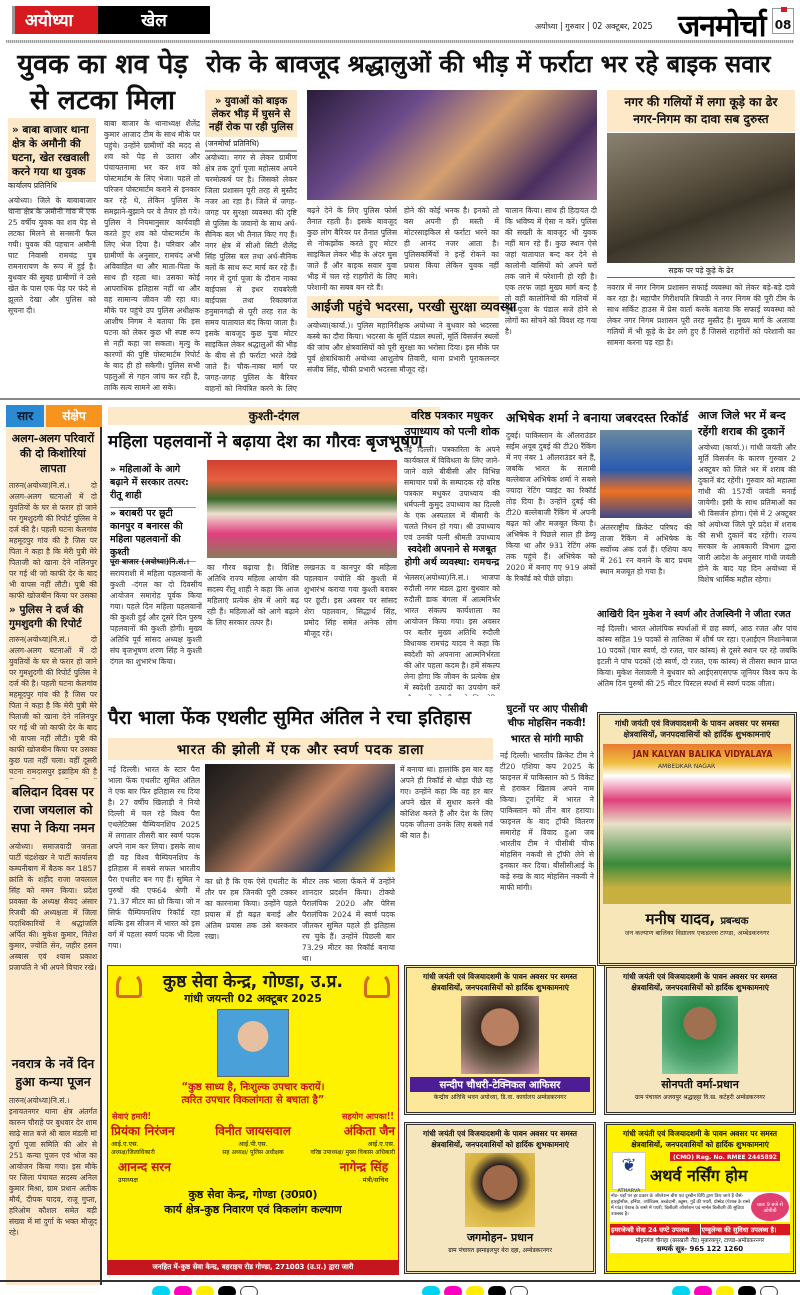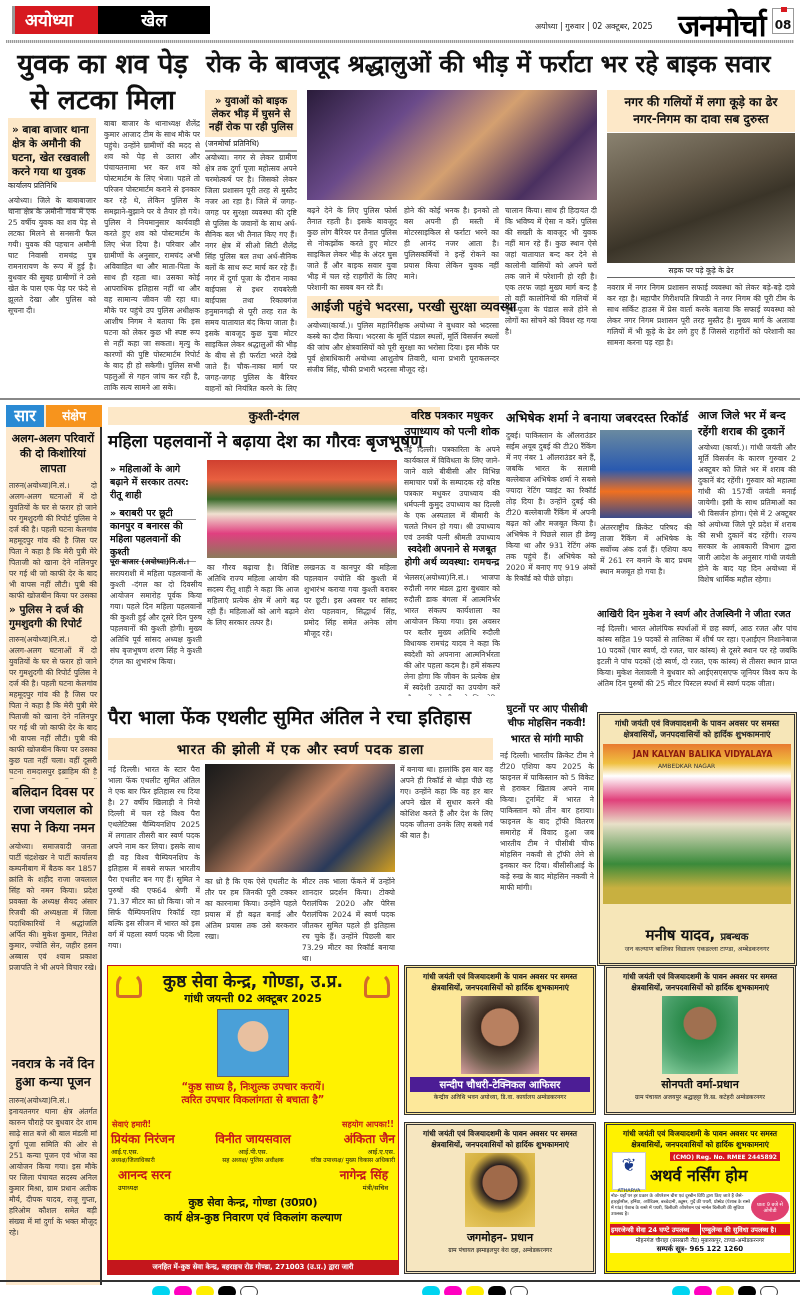--- a/index.html
+++ b/index.html
@@ -47,36 +47,36 @@
 
 <div class="abs hl head" style="left:607px;top:90px;width:188px;font-size:12px;line-height:17px;padding:4px;text-align:center">नगर की गलियों में लगा कूड़े का ढेर नगर-निगम का दावा सब दुरुस्त</div>
 <div class="abs" style="left:607px;top:133px;width:188px;height:130px;background:linear-gradient(160deg,#8a8270,#5a5040 40%,#3a3428 60%,#7a7262)"></div>
 <div class="abs" style="left:607px;top:263px;width:188px;font-size:7.5px;text-align:center;border-bottom:1px solid #666;padding:2px">सड़क पर पड़े कूड़े के ढेर</div>
 <div class="abs txt" style="left:607px;top:282px;width:188px;height:112px;overflow:hidden">नवरात्र में नगर निगम प्रशासन सफाई व्यवस्था को लेकर बड़े-बड़े दावे कर रहा है। महापौर गिरीशपति त्रिपाठी ने नगर निगम की पूरी टीम के साथ सर्किट हाउस में प्रेस वार्ता करके बताया कि सफाई व्यवस्था को लेकर नगर निगम प्रशासन पूरी तरह मुस्तैद है। मुख्य मार्ग के अलावा गलियों में भी कूड़े के ढेर लगे हुए हैं जिससे राहगीरों को परेशानी का सामना करना पड़ रहा है।</div>
 
 <div class="abs dash" style="left:0;top:398px;width:800px"></div>
 
 <div class="abs" style="left:6px;top:405px;width:96px;height:880px;background:#fde8cc;border-right:2px solid #333">
   <div style="position:relative;height:22px">
-    <span class="abs" style="left:0;top:0;width:38px;height:22px;background:#2a8ad4;color:#ffffff;font-weight:bold;font-size:16px;text-align:center;line-height:22px">सार</span>
+    <span class="abs" style="left:0;top:0;width:38px;height:22px;background:#2a8ad4;color:#0f172a;font-weight:bold;font-size:12px;text-align:center;line-height:22px">सार</span>
     <span class="abs" style="left:40px;top:0;width:56px;height:22px;background:#f7941d;color:#fff;font-weight:bold;font-size:12px;text-align:center;line-height:22px">संक्षेप</span>
   </div>
   <div class="head" style="font-size:11px;line-height:15px;text-align:center;padding:4px 2px">अलग-अलग परिवारों की दो किशोरियां लापता</div>
   <div class="txt" style="padding:0 3px;height:118px;overflow:hidden">तारुन(अयोध्या)नि.सं.। दो अलग-अलग घटनाओं में दो युवतियों के घर से फरार हो जाने पर गुमशुदगी की रिपोर्ट पुलिस ने दर्ज की है। पहली घटना केलगांव महमूदपुर गांव की है जिस पर पिता ने कहा है कि मेरी पुत्री मेरे पिताजी को खाना देने नलिनपुर पर गई थी जो काफी देर के बाद भी वापस नहीं लौटी। पुत्री की काफी खोजबीन किया पर उसका कुछ पता नहीं चला। वहीं दूसरी घटना रामदासपुर इब्राहिम की है जिसमें पिता द्वारा शिकायत में कहा गया है मेरी पुत्री जो नाबालिग है घर से गायब हो गई है। दोनों घटनाओं में तारुन पुलिस ने गुमशुदगी की रिपोर्ट दर्ज की है।</div>
   <div class="head" style="font-size:10.5px;line-height:14px;padding:4px 3px">» पुलिस ने दर्ज की गुमशुदगी की रिपोर्ट</div>
   <div class="txt" style="padding:0 3px;height:145px;overflow:hidden">तारुन(अयोध्या)नि.सं.। दो अलग-अलग घटनाओं में दो युवतियों के घर से फरार हो जाने पर गुमशुदगी की रिपोर्ट पुलिस ने दर्ज की है। पहली घटना केलगांव महमूदपुर गांव की है जिस पर पिता ने कहा है कि मेरी पुत्री मेरे पिताजी को खाना देने नलिनपुर पर गई थी जो काफी देर के बाद भी वापस नहीं लौटी। पुत्री की काफी खोजबीन किया पर उसका कुछ पता नहीं चला। वहीं दूसरी घटना रामदासपुर इब्राहिम की है जिसमें पिता द्वारा शिकायत में कहा गया है मेरी पुत्री जो नाबालिग है घर से गायब हो गई है। दोनों घटनाओं में तारुन पुलिस ने गुमशुदगी की रिपोर्ट दर्ज की है।</div>
   <div class="head" style="font-size:12.5px;line-height:18px;text-align:center;padding:4px 2px">बलिदान दिवस पर राजा जयलाल को सपा ने किया नमन</div>
   <div class="txt" style="padding:0 3px;height:210px;overflow:hidden">अयोध्या। समाजवादी जनता पार्टी चंद्रशेखर ने पार्टी कार्यालय कम्पनीबाग में बैठक कर 1857 क्रांति के शहीद राजा जयलाल सिंह को नमन किया। प्रदेश प्रवक्ता के अध्यक्ष सैयद अंसार रिजवी की अध्यक्षता में जिला पदाधिकारियों ने श्रद्धांजलि अर्पित की। मुकेश कुमार, नितेश कुमार, ज्योति सेन, जहीर हसन अब्बास एवं श्याम प्रकाश प्रजापति ने भी अपने विचार रखे।</div>
   <div class="head" style="font-size:12.5px;line-height:18px;text-align:center;padding:4px 2px">नवरात्र के नवें दिन हुआ कन्या पूजन</div>
   <div class="txt" style="padding:0 3px;height:180px;overflow:hidden">तारुन(अयोध्या)नि.सं.। इनायतनगर थाना क्षेत्र अंतर्गत कारुन चौराहे पर बुधवार देर शाम साढ़े सात बजे श्री बाल मंडली मां दुर्गा पूजा समिति की ओर से 251 कन्या पूजन एवं भोज का आयोजन किया गया। इस मौके पर जिला पंचायत सदस्य अनिल कुमार मिश्रा, ग्राम प्रधान अतीक मौर्य, दीपक यादव, राजू गुप्ता, हरिओम कौशल समेत बड़ी संख्या में मां दुर्गा के भक्त मौजूद रहे।</div>
 </div>
 
 <div class="abs hl head" style="left:108px;top:407px;width:332px;font-size:12px;line-height:18px;text-align:center">कुश्ती-दंगल</div>
 <div class="abs head" style="left:108px;top:428px;width:290px;font-size:17px;line-height:26px;white-space:nowrap">महिला पहलवानों ने बढ़ाया देश का गौरवः बृजभूषण</div>
-<div class="abs head" style="left:110px;top:462px;width:86px;font-size:9.5px;line-height:13px;border-bottom:1px solid #999;padding-bottom:18px">» महिलाओं के आगे बढ़ाने में सरकार तत्पर: रीतू शाही</div>
+<div class="abs head" style="left:110px;top:462px;width:86px;font-size:9.5px;line-height:13px;border-bottom:1px solid #999;padding-bottom:6px">» महिलाओं के आगे बढ़ाने में सरकार तत्पर: रीतू शाही</div>
 <div class="abs head" style="left:110px;top:506px;width:86px;font-size:9.5px;line-height:13px;border-bottom:1px solid #999;padding-bottom:3px">» बराबरी पर छूटी कानपुर व बनारस की महिला पहलवानों की कुश्ती</div>
 <div class="abs" style="left:110px;top:556px;font-size:7.5px;font-weight:bold">पूरा बाजार (अयोध्या)नि.सं.।</div>
 <div class="abs txt" style="left:110px;top:568px;width:92px;height:128px;overflow:hidden">सरायराशी में महिला पहलवानों के कुश्ती -दंगल का दो दिवसीय आयोजन समारोह पूर्वक किया गया। पहले दिन महिला पहलवानों की कुश्ती हुई और दूसरे दिन पुरुष पहलवानों की कुश्ती होगी। मुख्य अतिथि पूर्व सांसद अध्यक्ष कुश्ती संघ बृजभूषण शरण सिंह ने कुश्ती दंगल का शुभारंभ किया।</div>
 <div class="abs" style="left:207px;top:460px;width:190px;height:98px;background:linear-gradient(180deg,#d04030 0%,#e86040 20%,#3a6a2a 40%,#f0e0d0 55%,#e04080 75%,#8a7a5a)"></div>
 <div class="abs txt" style="left:207px;top:562px;width:92px;height:134px;overflow:hidden">का गौरव बढ़ाया है। विशिष्ट अतिथि राज्य महिला आयोग की सदस्य रीतू शाही ने कहा कि आज महिलाएं प्रत्येक क्षेत्र में आगे बढ़ रही हैं। महिलाओं को आगे बढ़ाने के लिए सरकार तत्पर है।</div>
 <div class="abs txt" style="left:304px;top:562px;width:93px;height:134px;overflow:hidden">लखनऊ व कानपुर की महिला पहलवान ज्योति की कुश्ती में शुभारंभ कराया गया कुश्ती बराबर पर छूटी। इस अवसर पर सांसद शेरा पहलवान, सिद्धार्थ सिंह, प्रमोद सिंह समेत अनेक लोग मौजूद रहे।</div>
 
 <div class="abs head" style="left:404px;top:408px;width:96px;font-size:11px;line-height:16px;text-align:center">वरिष्ठ पत्रकार मधुकर उपाध्याय को पत्नी शोक</div>
 <div class="abs txt" style="left:404px;top:444px;width:96px;height:96px;overflow:hidden">नई दिल्ली। पत्रकारिता के अपने कार्यकाल में विविधता के लिए जाने-जाने वाले बीबीसी और विभिन्न समाचार पत्रों के सम्पादक रहे वरिष्ठ पत्रकार मधुकर उपाध्याय की धर्मपत्नी कुमुद उपाध्याय का दिल्ली के एक अस्पताल में बीमारी के चलते निधन हो गया। श्री उपाध्याय एवं उनकी पत्नी श्रीमती उपाध्याय मूलतः अयोध्या जिले के रहने वाले हैं।</div>
 <div class="abs head" style="left:404px;top:542px;width:96px;font-size:9.5px;line-height:13px;text-align:center">स्वदेशी अपनाने से मजबूत होगी अर्थ व्यवस्था: रामचन्द्र</div>
@@ -104,36 +104,36 @@
 <div class="abs head" style="left:500px;top:702px;width:94px;font-size:10px;line-height:14px;text-align:center">घुटनों पर आए पीसीबी चीफ मोहसिन नकवी!</div>
 <div class="abs head" style="left:500px;top:732px;width:94px;font-size:10px;line-height:14px;text-align:center">भारत से मांगी माफी</div>
 <div class="abs txt" style="left:500px;top:750px;width:94px;height:210px;overflow:hidden">नई दिल्ली। भारतीय क्रिकेट टीम ने टी20 एशिया कप 2025 के फाइनल में पाकिस्तान को 5 विकेट से हराकर खिताब अपने नाम किया। टूर्नामेंट में भारत ने पाकिस्तान को तीन बार हराया। फाइनल के बाद ट्रॉफी वितरण समारोह में विवाद हुआ जब भारतीय टीम ने पीसीबी चीफ मोहसिन नकवी से ट्रॉफी लेने से इनकार कर दिया। बीसीसीआई के कड़े रुख के बाद मोहसिन नकवी ने माफी मांगी।</div>
 
 <div class="abs" style="left:597px;top:712px;width:200px;height:254px;border:3px double #333;background:#f6e6b8;padding:3px">
   <div class="head" style="font-size:8px;line-height:11px;text-align:center;color:#222">गांधी जयंती एवं विजयादशमी के पावन अवसर पर समस्त क्षेत्रवासियों, जनपदवासियों को हार्दिक शुभकामनाएं</div>
   <div style="position:relative;margin-top:4px;height:160px;background:linear-gradient(180deg,#e87a30 0%,#f0c040 12%,#fff 20%,#e0407a 35%,#e8e0c8 50%,#3a8a3a 75%,#c8b040 90%)">
     <div style="position:absolute;left:30px;top:6px;font-size:8px;font-weight:bold;color:#8a1a10">JAN KALYAN BALIKA VIDYALAYA</div>
     <div style="position:absolute;left:55px;top:18px;font-size:6px;color:#333">AMBEDKAR NAGAR</div>
   </div>
-  <div style="text-align:center;margin-top:20px;color:#222">
+  <div style="text-align:center;margin-top:4px;color:#222">
     <span class="head" style="font-size:15px">मनीष यादव,</span>
     <span style="font-size:10px;font-weight:bold">प्रबन्धक</span>
   </div>
   <div style="font-size:6.5px;text-align:center;color:#333">जन कल्याण बालिका विद्यालय एकडल्ला टाण्डा, अम्बेडकरनगर</div>
 </div>
 
 <div class="abs" style="left:107px;top:965px;width:292px;height:310px;background:#fff200;border:1px solid #c4161c">
   <div style="position:absolute;left:8px;top:6px;width:26px;height:26px;border:3px solid #d46a2a;border-radius:50% 50% 4px 4px;border-top-color:transparent"></div>
   <div style="position:absolute;right:8px;top:6px;width:26px;height:26px;border:3px solid #d46a2a;border-radius:50% 50% 4px 4px;border-top-color:transparent"></div>
   <div class="head" style="text-align:center;font-size:17px;line-height:22px;color:#1a1a1a;margin-top:4px">कुष्ठ सेवा केन्द्र, गोण्डा, उ.प्र.</div>
   <div class="head" style="text-align:center;font-size:11px;line-height:14px">गांधी जयन्ती 02 अक्टूबर 2025</div>
   <div style="margin:3px auto;width:72px;height:68px;background:radial-gradient(circle at 50% 40%,#e8c0a0 0 28%,#4aa0d8 30%);border:1px solid #666"></div>
   <div class="head" style="text-align:center;font-size:10px;color:#c4161c;line-height:13px">“कुष्ठ साध्य है, निःशुल्क उपचार करायें।</div>
   <div class="head" style="text-align:center;font-size:10px;color:#c4161c;line-height:13px">त्वरित उपचार विकलांगता से बचाता है”</div>
-  <div style="position:relative;height:12px;margin-top:12px">
+  <div style="position:relative;height:12px;margin-top:4px">
     <span class="abs" style="left:4px;top:0;font-size:8px;font-weight:bold;color:#c4161c">सेवाएं हमारी!</span>
     <span class="abs" style="right:4px;top:0;font-size:8px;font-weight:bold;color:#c4161c">सहयोग आपका!!</span>
   </div>
   <div style="display:flex;justify-content:space-between;padding:0 3px">
     <div style="width:95px">
       <div class="head" style="font-size:12px;color:#c4161c">प्रियंका निरंजन</div>
       <div style="font-size:6.5px">आई.ए.एस.</div>
       <div style="font-size:6px">अध्यक्ष/जिलाधिकारी</div>
     </div>
     <div style="width:95px;text-align:center">

